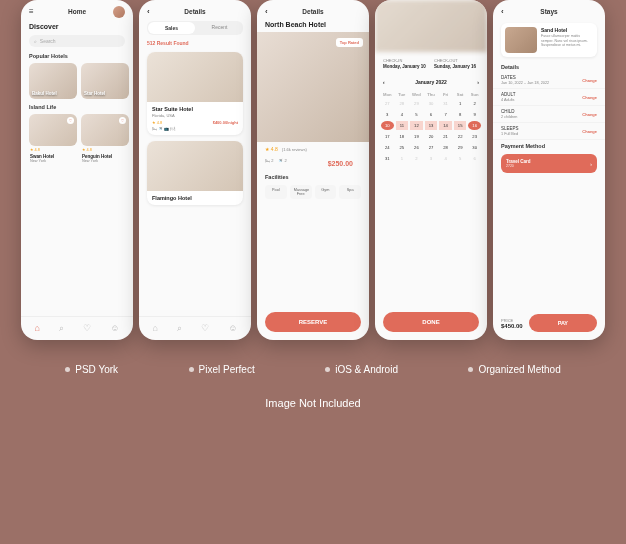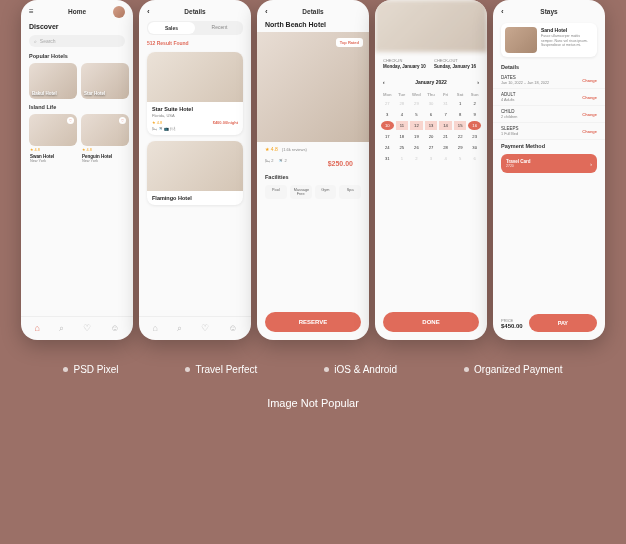--- a/index.html
+++ b/index.html
@@ -328,29 +328,29 @@
         </div>
         <div class="pbtn">PAY</div>
       </div>
     </div>
 
   </div>
 
   <div class="features">
     <div class="f">
         <span class="dot"></span>
-        <span>PSD Pixel</span>
+        <span>PSD York</span>
       </div>
     <div class="f">
         <span class="dot"></span>
-        <span>Travel Perfect</span>
+        <span>Pixel Perfect</span>
       </div>
     <div class="f">
         <span class="dot"></span>
         <span>iOS &amp; Android</span>
       </div>
     <div class="f">
         <span class="dot"></span>
-        <span>Organized Payment</span>
+        <span>Organized Method</span>
       </div>
   </div>
-  <div class="footer">Image Not Popular</div>
+  <div class="footer">Image Not Included</div>
 </div>
 
 </body></html>

